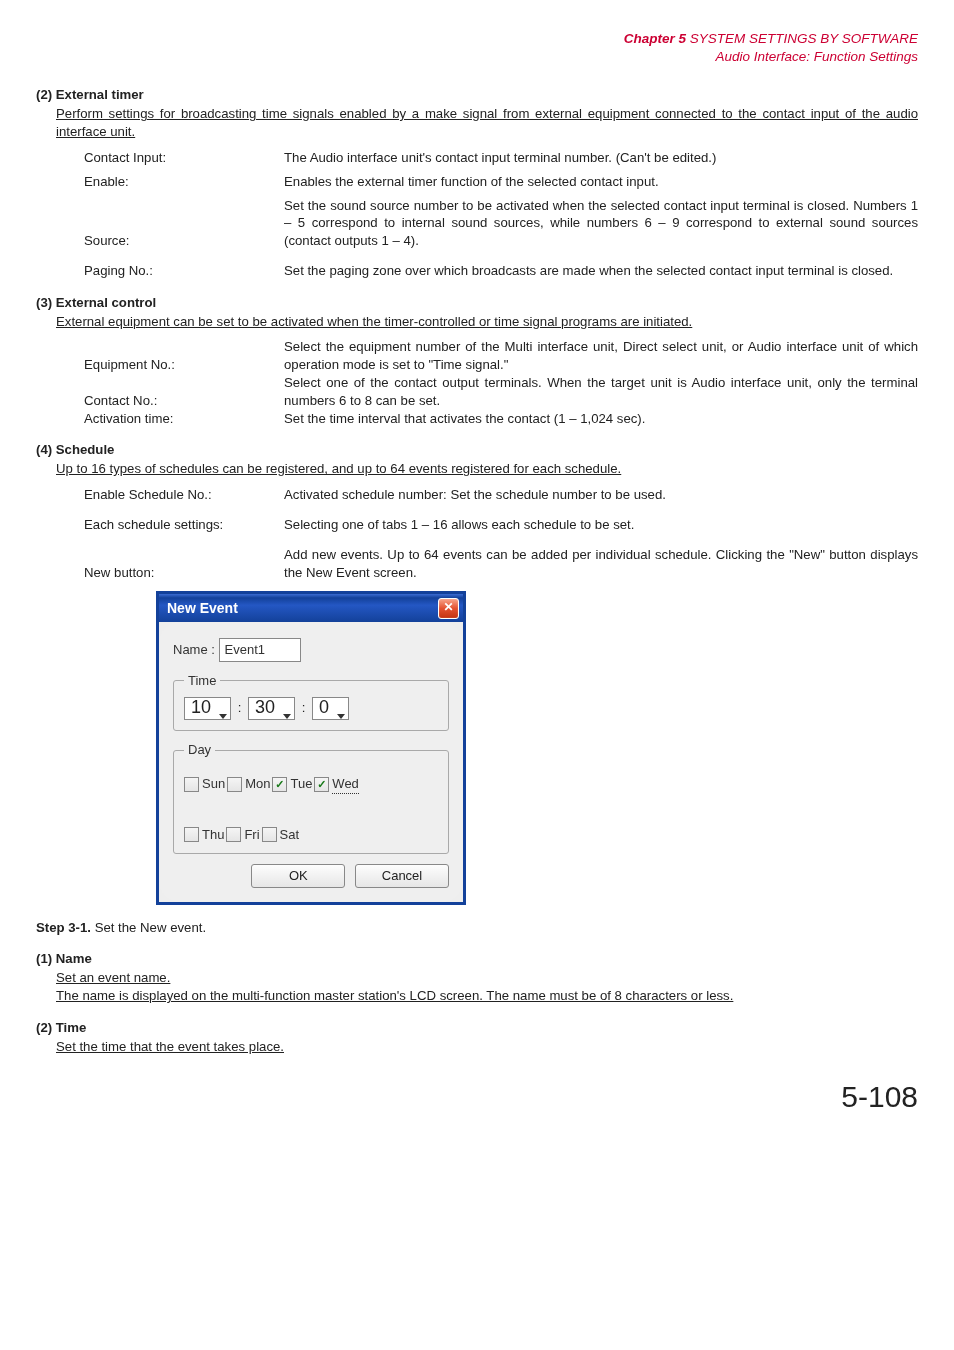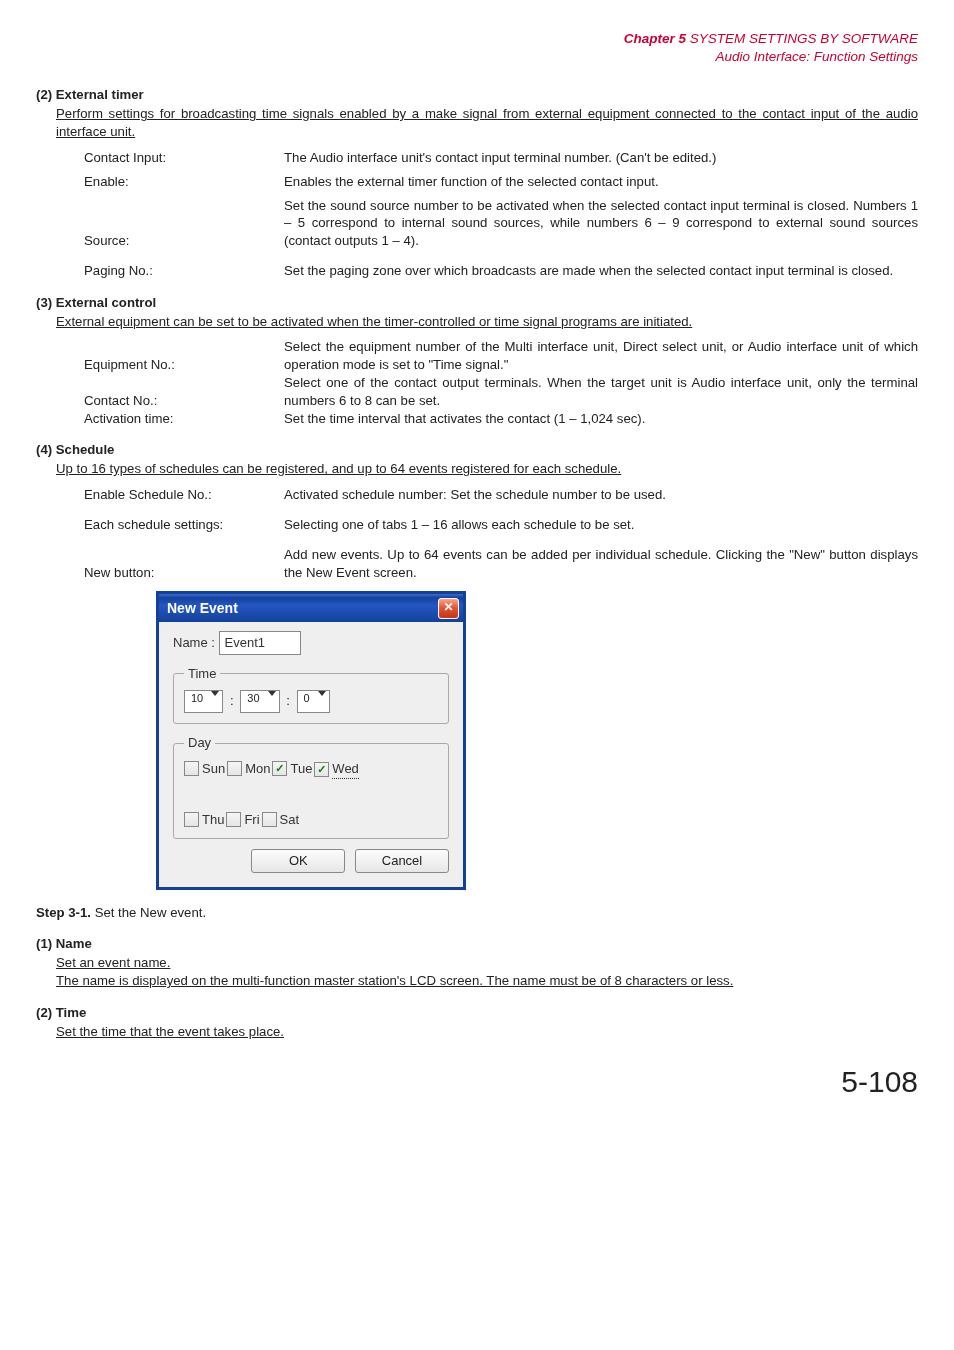--- a/index.html
+++ b/index.html
@@ -88,21 +88,21 @@
     border: 1px solid #fff;
     border-radius: 3px;
     color: #fff;
     font-weight: bold;
     font-size: 12px;
     text-align: center;
     line-height: 17px;
     box-shadow: inset 0 0 1px rgba(255,255,255,0.6);
   }
   .dlg-body {
-    padding: 9px 14px 14px 14px;
+    padding: 16px 14px 14px 14px;
     background: #efefef;
     border-radius: 21px;
   }
   .name-row {
     margin-bottom: 10px;
     font-size: 13px;
     color: #333;
   }
   .txt-input {
     display: inline-block;
@@ -118,42 +118,43 @@
     margin: 4px 0 10px 0;
     padding: 8px 10px 10px 10px;
   }
   legend {
     font-size: 13px;
     color: #333;
     padding: 0 4px;
   }
   .dropdown {
     display: inline-flex;
-    align-items: flex-start;
+    align-items: flex-end;
     height: 21px;
     border: 1px solid #888;
     background: #fff;
     padding: 0 3px 0 6px;
-    font-size: 11px;
+    font-size: 18px;
     vertical-align: middle;
   }
   .dropdown .arrow {
     width: 0; height: 0;
     border-left: 4px solid transparent;
     border-right: 4px solid transparent;
     border-top: 5px solid #333;
     margin-left: 8px;
   }
   .day-row {
     font-size: 13px;
     color: #333;
     display: flex;
-    align-items: flex-start;
+    align-items: center;
     flex-wrap: wrap;
     gap: 15px 0;
+    margin-top: 8px;
   }
   .chk {
     display: inline-flex;
     align-items: center;
     margin-right: 2px;
   }
   .chkbox {
     width: 13px;
     height: 13px;
     border: 1px solid #888;

